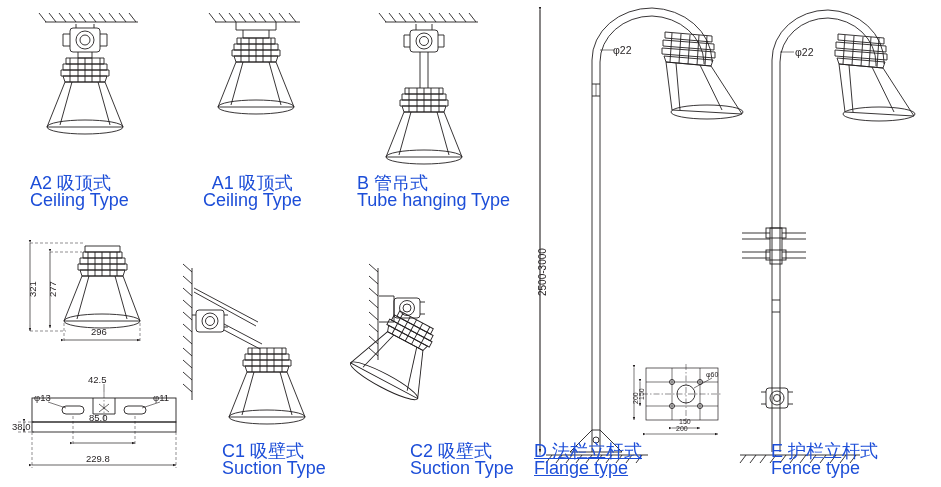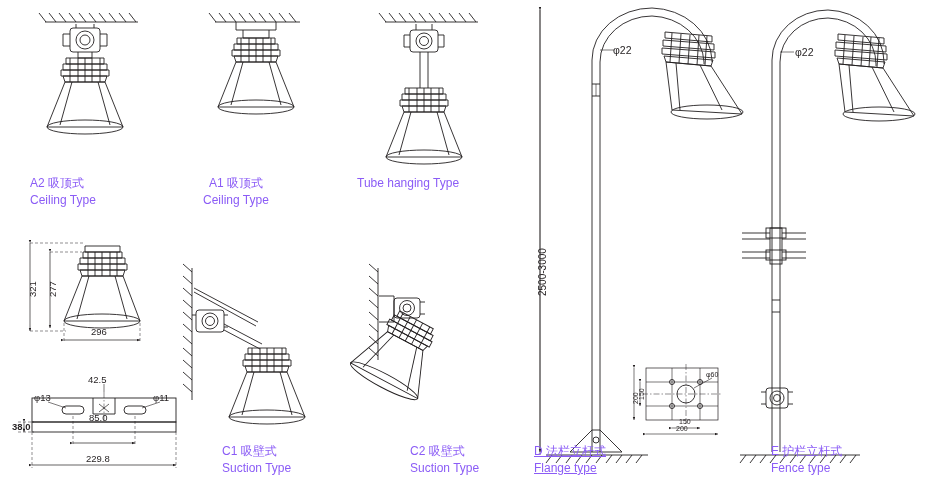--- a/index.html
+++ b/index.html
@@ -22,23 +22,23 @@
   }
   svg.diagram {
     position: absolute;
     left: 0;
     top: 0;
     width: 941px;
     height: 487px;
   }
   .cap {
     position: absolute;
-    font-size: 12px;
+    font-size: 18px;
     line-height: 17px;
-    color: #8b5cf6;
+    color: #1d4ed8;
     white-space: nowrap;
   }
   .cap .zh { display: block; }
   .cap .en { display: block; }
   .dimtxt {
     position: absolute;
     font-size: 9.5px;
     color: #231f20;
     white-space: nowrap;
   }
@@ -451,20 +451,21 @@
     <span class="zh">A2 吸顶式</span>
     <span class="en">Ceiling  Type</span>
   </div>
 
   <div class="cap" style="left:203px; top:175px;text-align:center;">
     <span class="zh">A1 吸顶式</span>
     <span class="en">Ceiling  Type</span>
   </div>
 
   <div class="cap" style="left:357px; top:175px;">
+    <span class="zh">B 管吊式</span>
     <span class="en">Tube hanging Type</span>
   </div>
 
   <div class="cap" style="left:222px; top:443px;">
     <span class="zh">C1 吸壁式</span>
     <span class="en">Suction Type</span>
   </div>
 
   <div class="cap" style="left:374px; top:443px;margin-left:36px;">
     <span class="zh">C2 吸壁式</span>
@@ -483,21 +484,21 @@
 
   <div class="dimtxt rot90" style="left:27px; top:297px;">321</div>
   <div class="dimtxt rot90" style="left:47px; top:297px;">277</div>
   <div class="dimtxt" style="left:91px; top:326px;">296</div>
 
   <div class="dimtxt" style="left:34px; top:392px;">φ13</div>
   <div class="dimtxt" style="left:153px; top:392px;">φ11</div>
   <div class="dimtxt" style="left:88px; top:374px;">42.5</div>
   <div class="dimtxt" style="left:89px; top:412px;">85.0</div>
   <div class="dimtxt" style="left:86px; top:453px;">229.8</div>
-  <div class="dimtxt" style="left:12px; top:421px; font-weight:bold;">38.0</div>
+  <div class="dimtxt" style="left:12px; top:421px; font-weight:normal;">38.0</div>
 
   <div class="dimtxt rot90" style="left:537px; top:296px; font-size:10px;">2500-3000</div>
   <div class="dimtxt" style="left:613px; top:44px; font-size:10.5px;">φ22</div>
   <div class="dimtxt" style="left:795px; top:46px; font-size:10.5px;">φ22</div>
 
   <div class="dimtxt" style="left:706px; top:371px; font-size:7px;">φ60</div>
   <div class="dimtxt" style="left:679px; top:418px; font-size:7px;">150</div>
   <div class="dimtxt" style="left:676px; top:425px; font-size:7px;">200</div>
   <div class="dimtxt rot90" style="left:638px; top:400px; font-size:7px;">150</div>
   <div class="dimtxt rot90" style="left:632px; top:404px; font-size:7px;">200</div>

